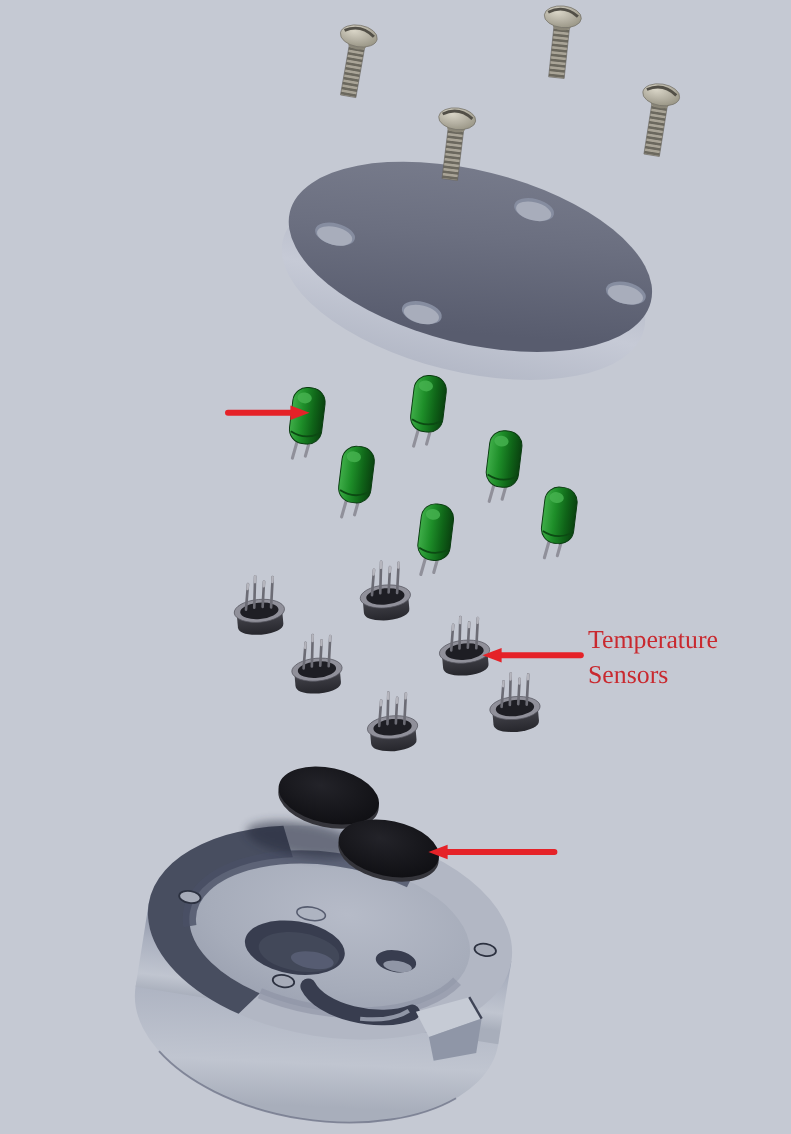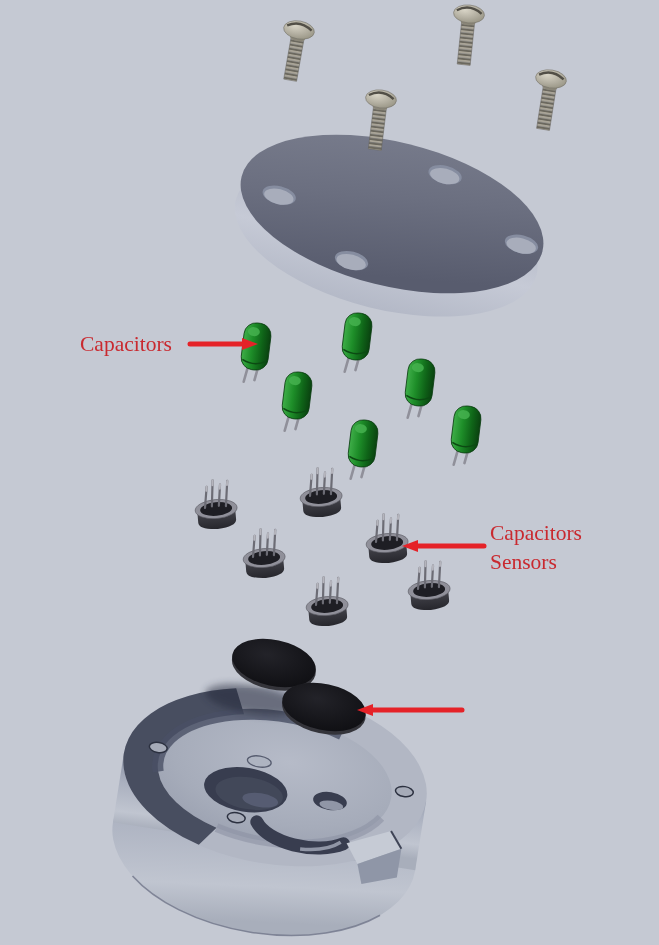--- a/index.html
+++ b/index.html
@@ -219,15 +219,14 @@
   <g>
     <path d="M 190 344 L 243 344" stroke="#e52228" stroke-width="5" stroke-linecap="round"></path>
     <polygon points="258,344 242,338 242,350" fill="#e52228"></polygon>
     <path d="M 416 546 L 484 546" stroke="#e52228" stroke-width="5" stroke-linecap="round"></path>
     <polygon points="402,546 418,540 418,552" fill="#e52228"></polygon>
     <path d="M 371 710 L 462 710" stroke="#e52228" stroke-width="5" stroke-linecap="round"></path>
     <polygon points="357,710 373,704 373,716" fill="#e52228"></polygon>
   </g>
 </svg>
 
-<div class="anno-label lbl-cap">Capacitors</div>
-<div class="anno-label lbl-temp">Capacitors Sensors</div>
+<div class="anno-label lbl-temp">Temperature Sensors</div>
 </div>
 
 </body></html>

